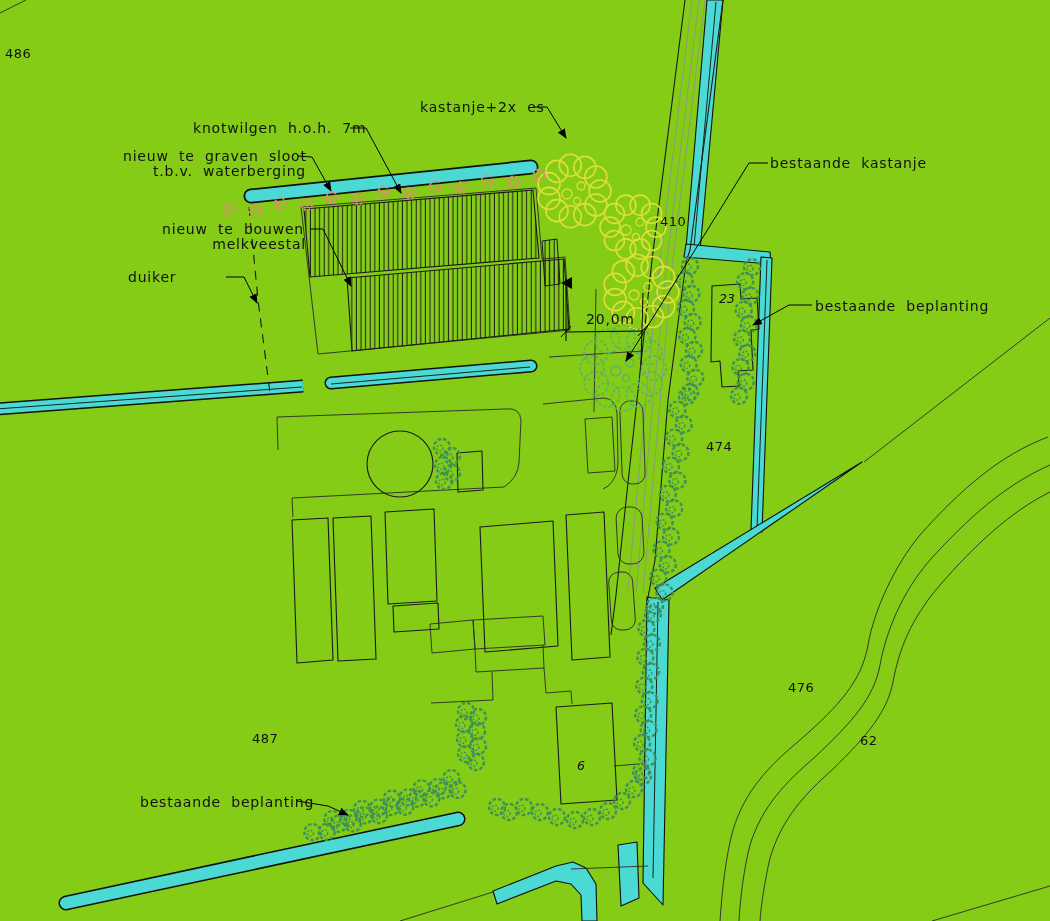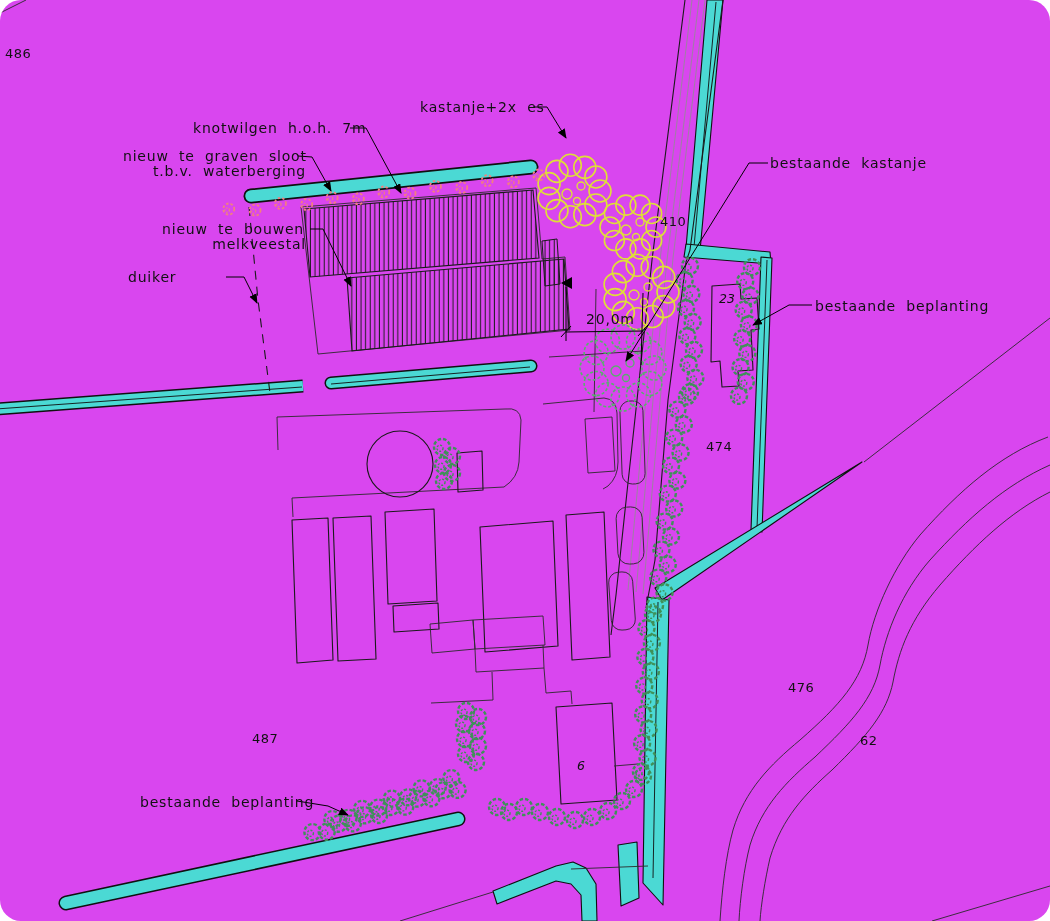--- a/index.html
+++ b/index.html
@@ -1,16 +1,16 @@
 <!DOCTYPE html>
 <html style="--water: #4bd9d4;"><head>
 <meta charset="utf-8">
 <style>
   html,body{margin:0;padding:0;background:#ffffff;}
-  .stage{position:relative;width:1050px;height:921px;background:#d946ef;overflow:hidden;border-radius:21px;}
+  .stage{position:relative;width:1050px;height:921px;background:#84cc16;overflow:hidden;}
   svg{display:block;}
   .ln{fill:none;stroke:#1a1a1a;stroke-width:1.1;stroke-linejoin:round;}
   .thin{fill:none;stroke:#2a2a2a;stroke-width:0.9;stroke-linejoin:round;}
   .gray{fill:none;stroke:#8f8f8f;stroke-width:0.8;}
   .water{fill:var(--water);stroke:#101010;stroke-width:1.1;stroke-linejoin:round;}
   .wu{fill:none;stroke:#101010;}
   .wo{fill:none;stroke:var(--water);}
   .wi{fill:none;stroke:#101010;stroke-width:0.9;}
   .dash{fill:none;stroke:#1a1a1a;stroke-width:1.1;stroke-dasharray:9 7;}
   .ld{fill:none;stroke:#000;stroke-width:1;marker-end:url(#arr);}

